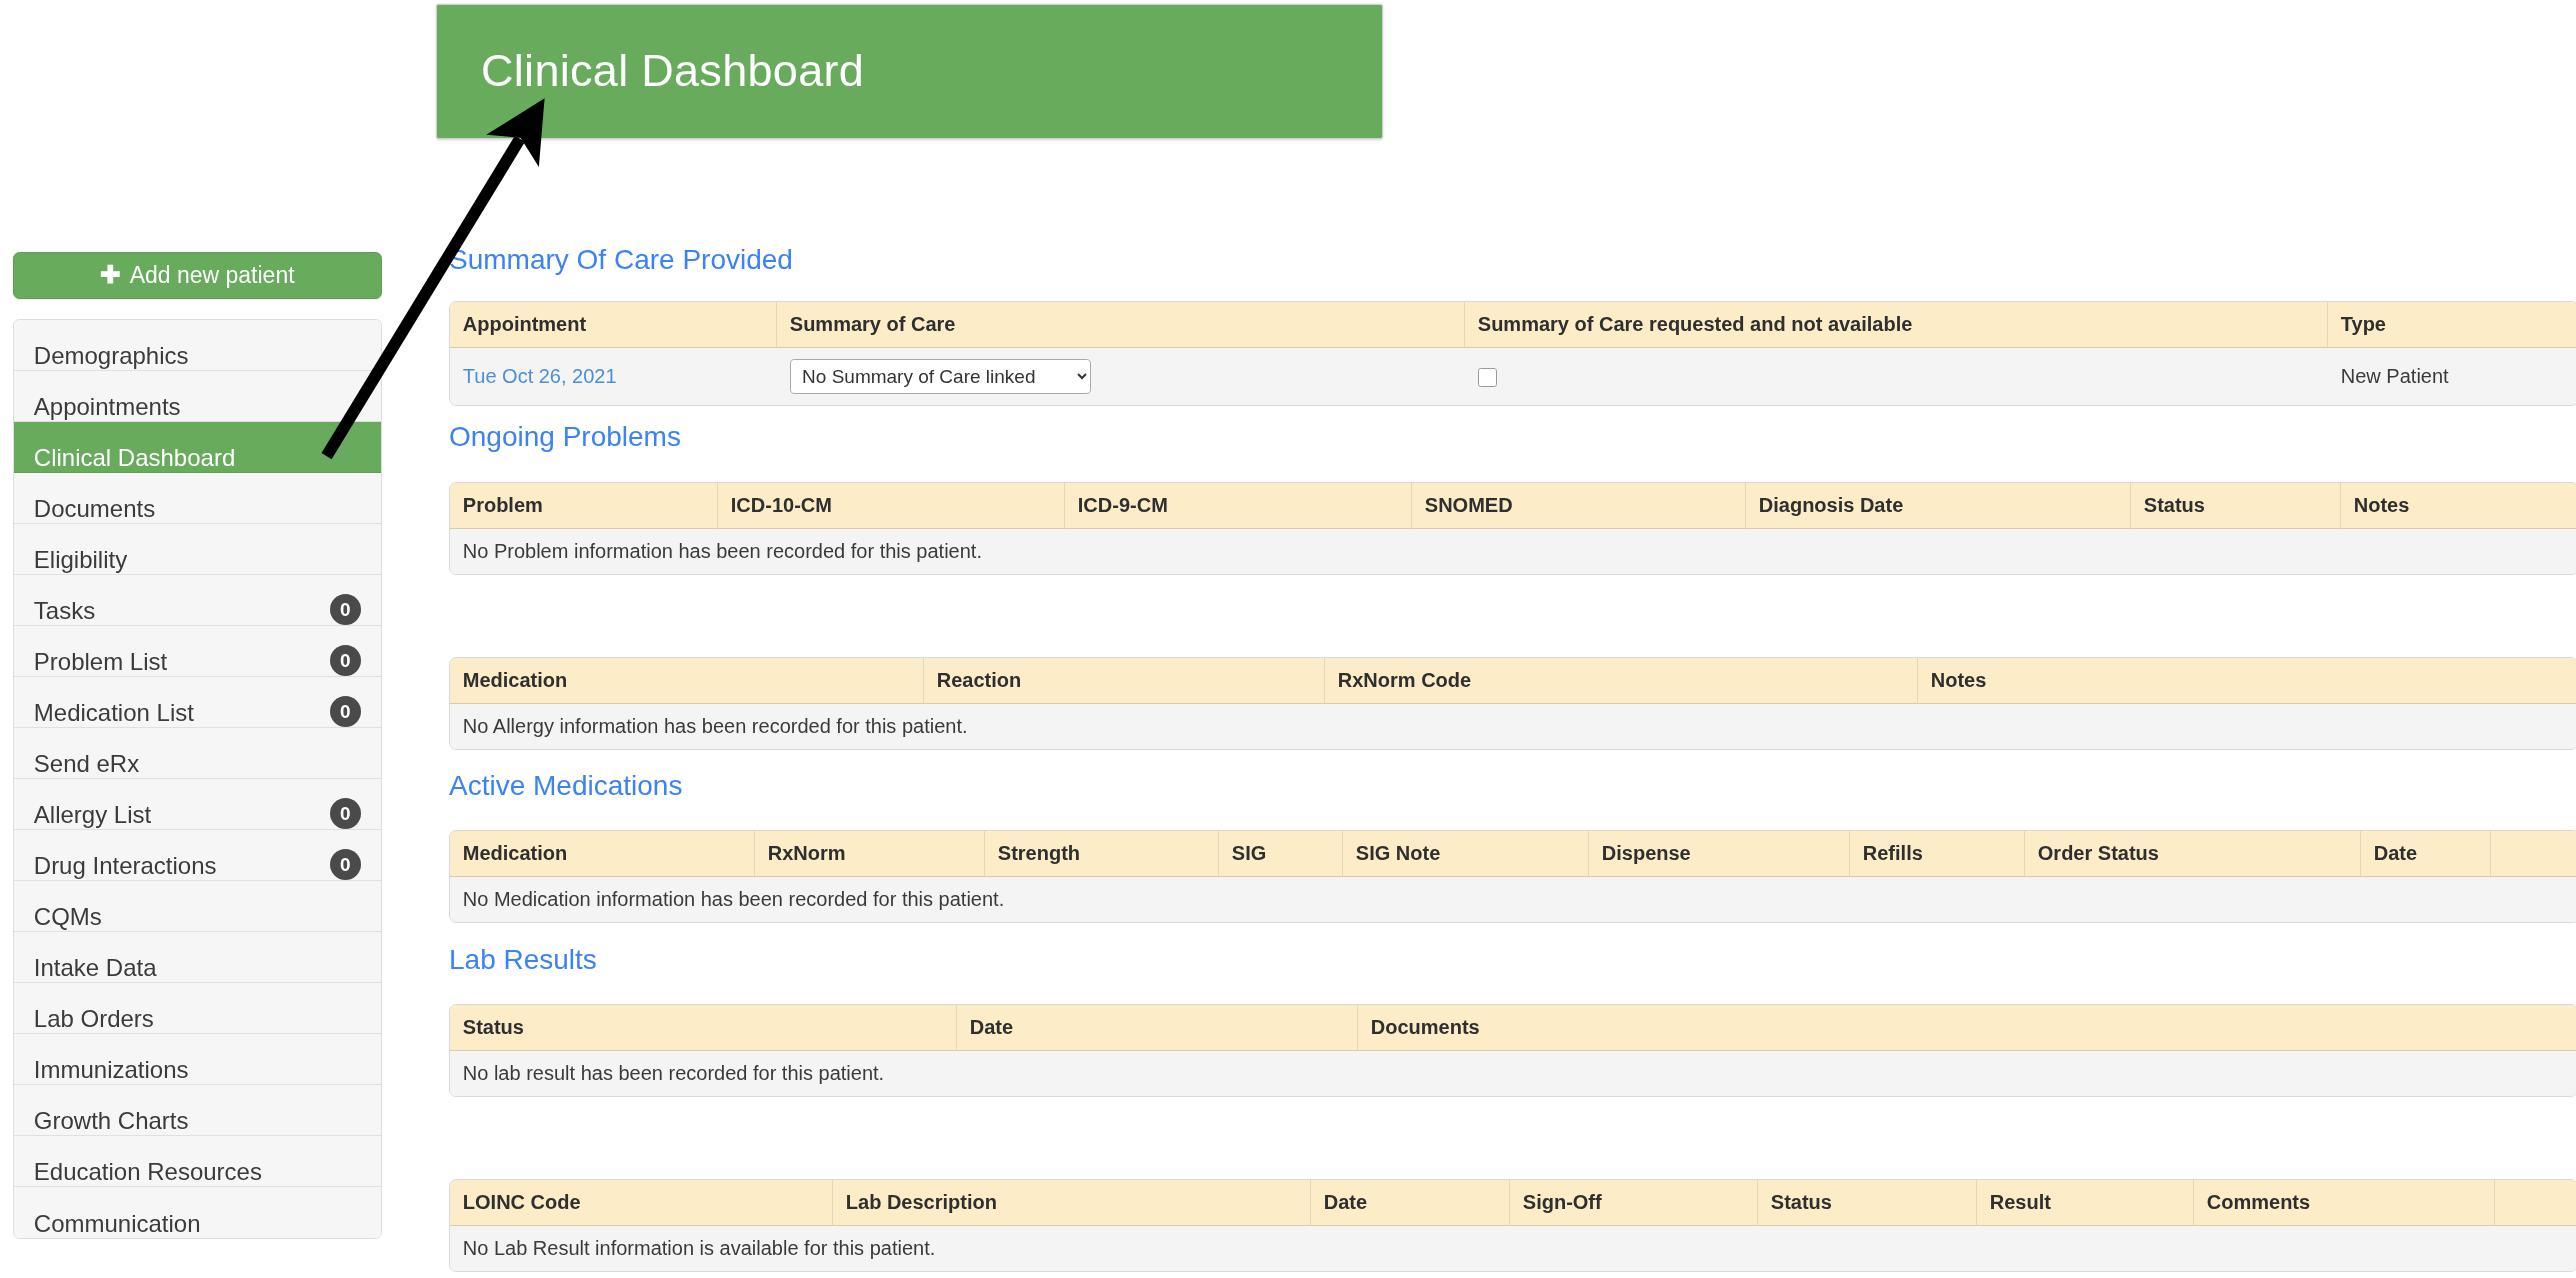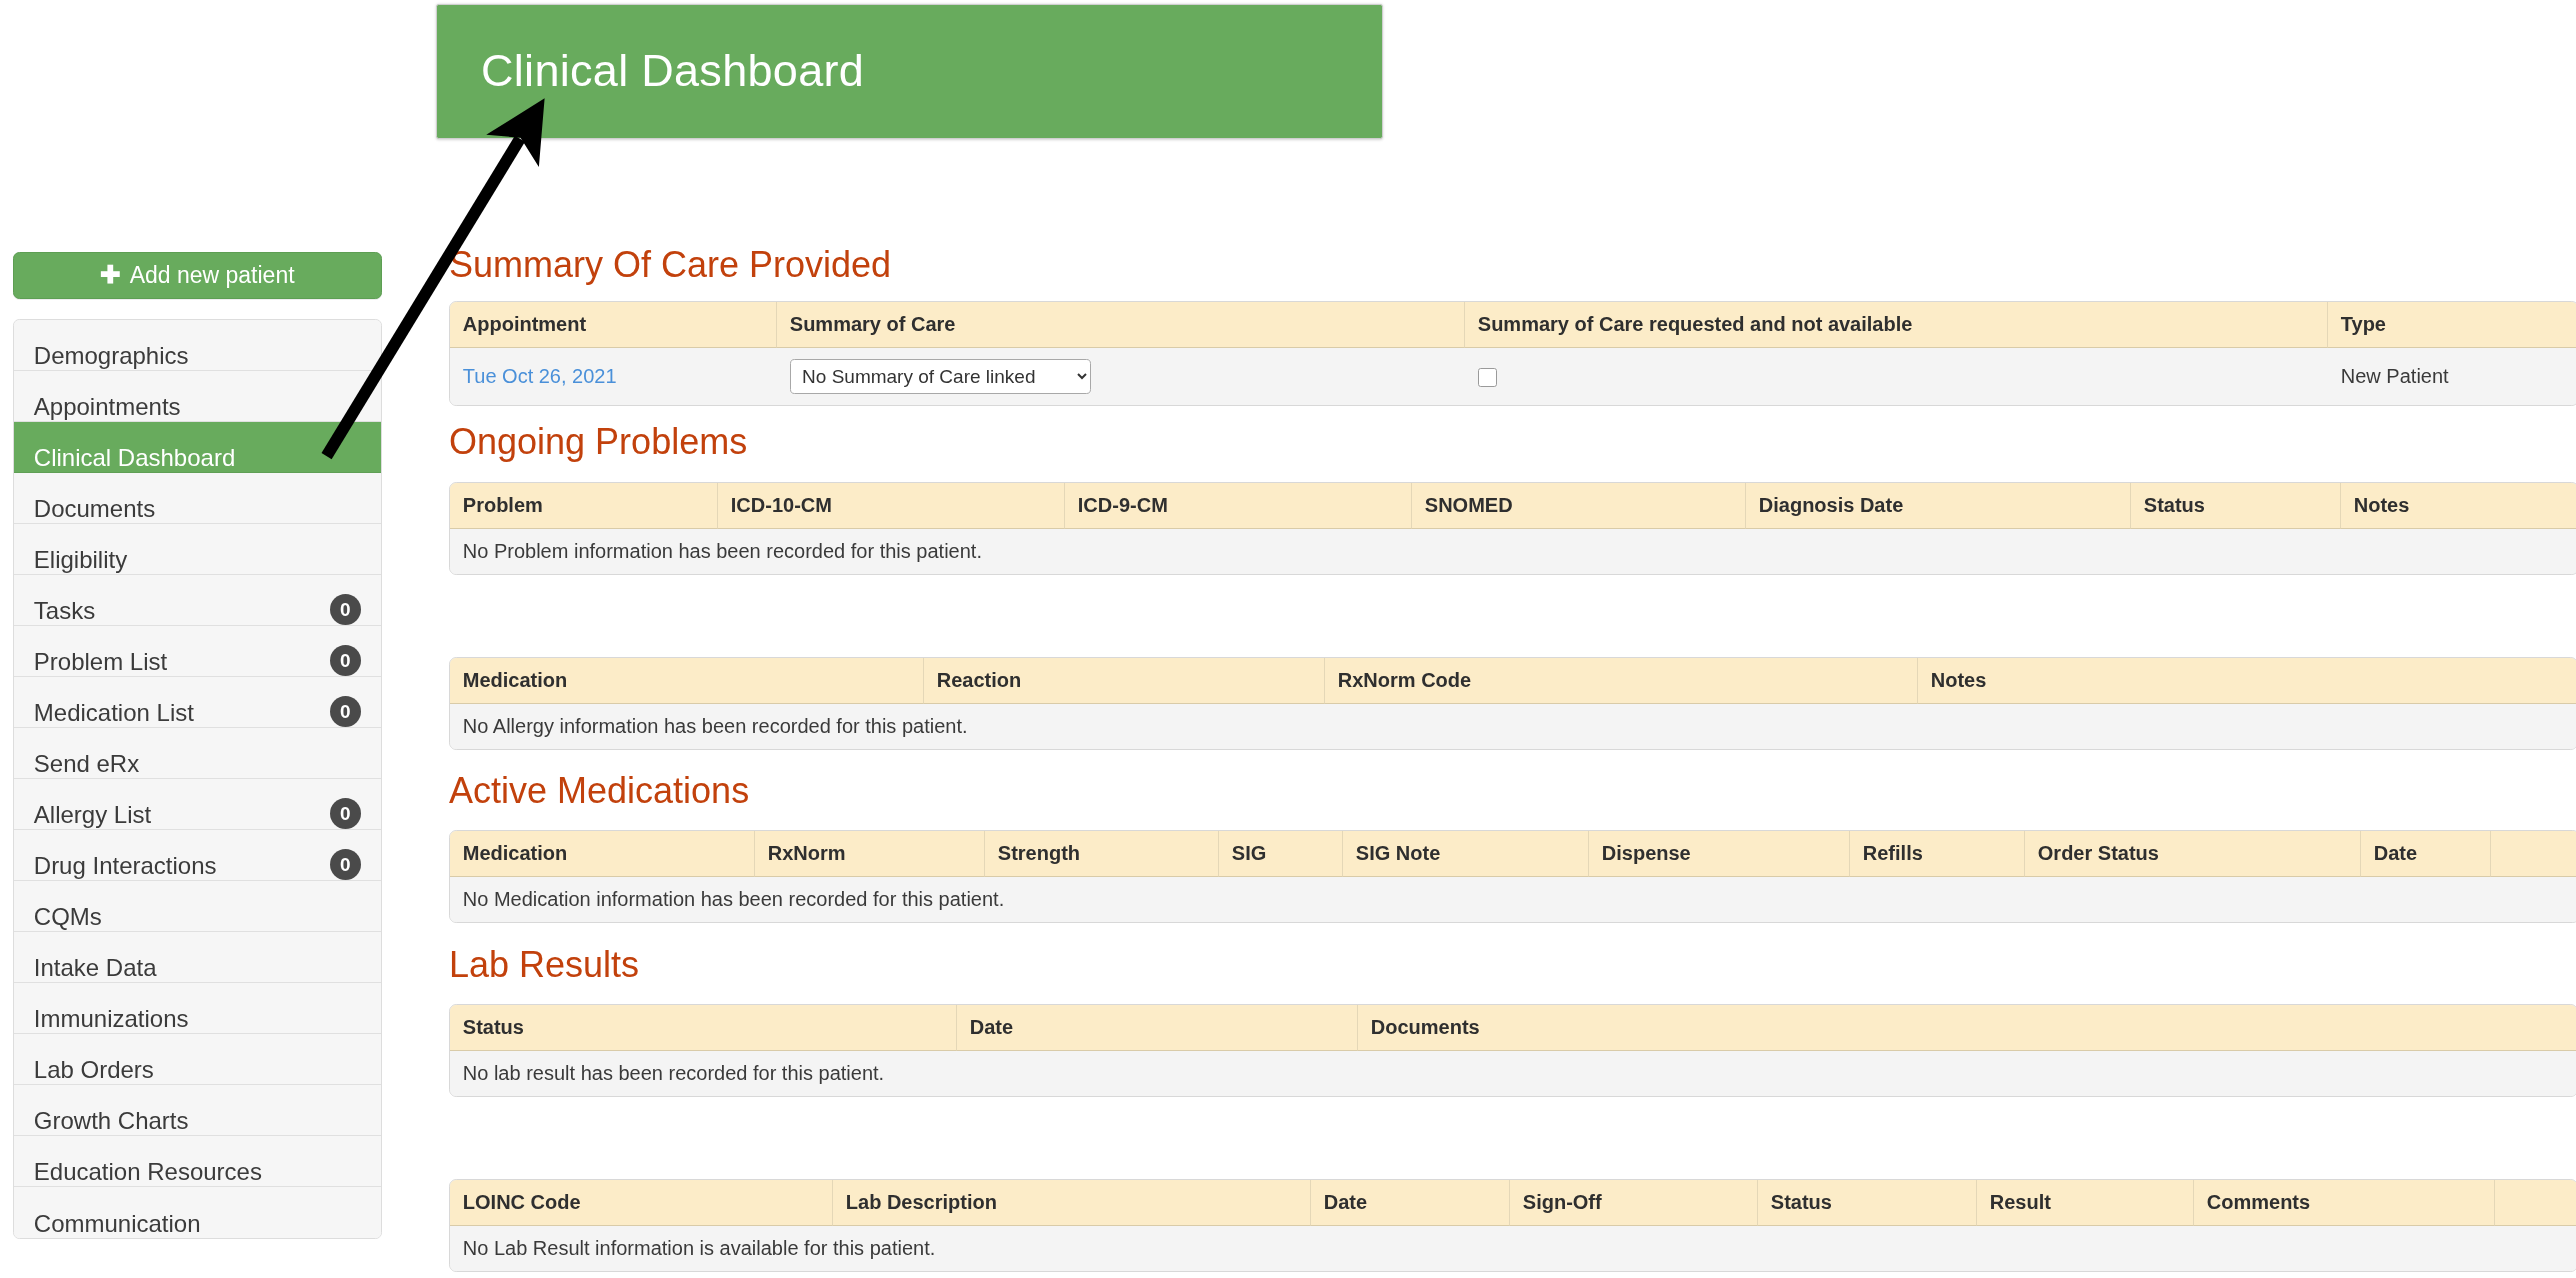--- a/index.html
+++ b/index.html
@@ -70,22 +70,22 @@
     font-size: 19px; font-weight: bold;
     display: flex; align-items: center; justify-content: center;
   }
 
   
   #main {
     position: absolute; left: 449px; top: 0;
     width: 2127px; height: 1279px;
   }
   .section-title {
-    color: #c2410c;
-    font-size: 36px;
+    color: #3b82f6;
+    font-size: 28px;
     font-weight: normal;
     margin: 0;
     padding: 0;
     white-space: nowrap;
   }
   .tbl {
     width: 2127px;
     border-collapse: separate;
     border-spacing: 0;
     border: 0.9px solid #d8d8d8;
@@ -219,24 +219,24 @@
           <span class="nav-label">Drug Interactions</span>
           <span class="nav-badge">0</span>
         </div>
         <div class="nav-item">
           <span class="nav-label">CQMs</span>
         </div>
         <div class="nav-item">
           <span class="nav-label">Intake Data</span>
         </div>
         <div class="nav-item">
+          <span class="nav-label">Lab Orders</span>
+        </div>
+        <div class="nav-item">
           <span class="nav-label">Immunizations</span>
-        </div>
-        <div class="nav-item">
-          <span class="nav-label">Lab Orders</span>
         </div>
         <div class="nav-item">
           <span class="nav-label">Growth Charts</span>
         </div>
         <div class="nav-item">
           <span class="nav-label">Education Resources</span>
         </div>
         <div class="nav-item">
           <span class="nav-label">Communication</span>
         </div>

